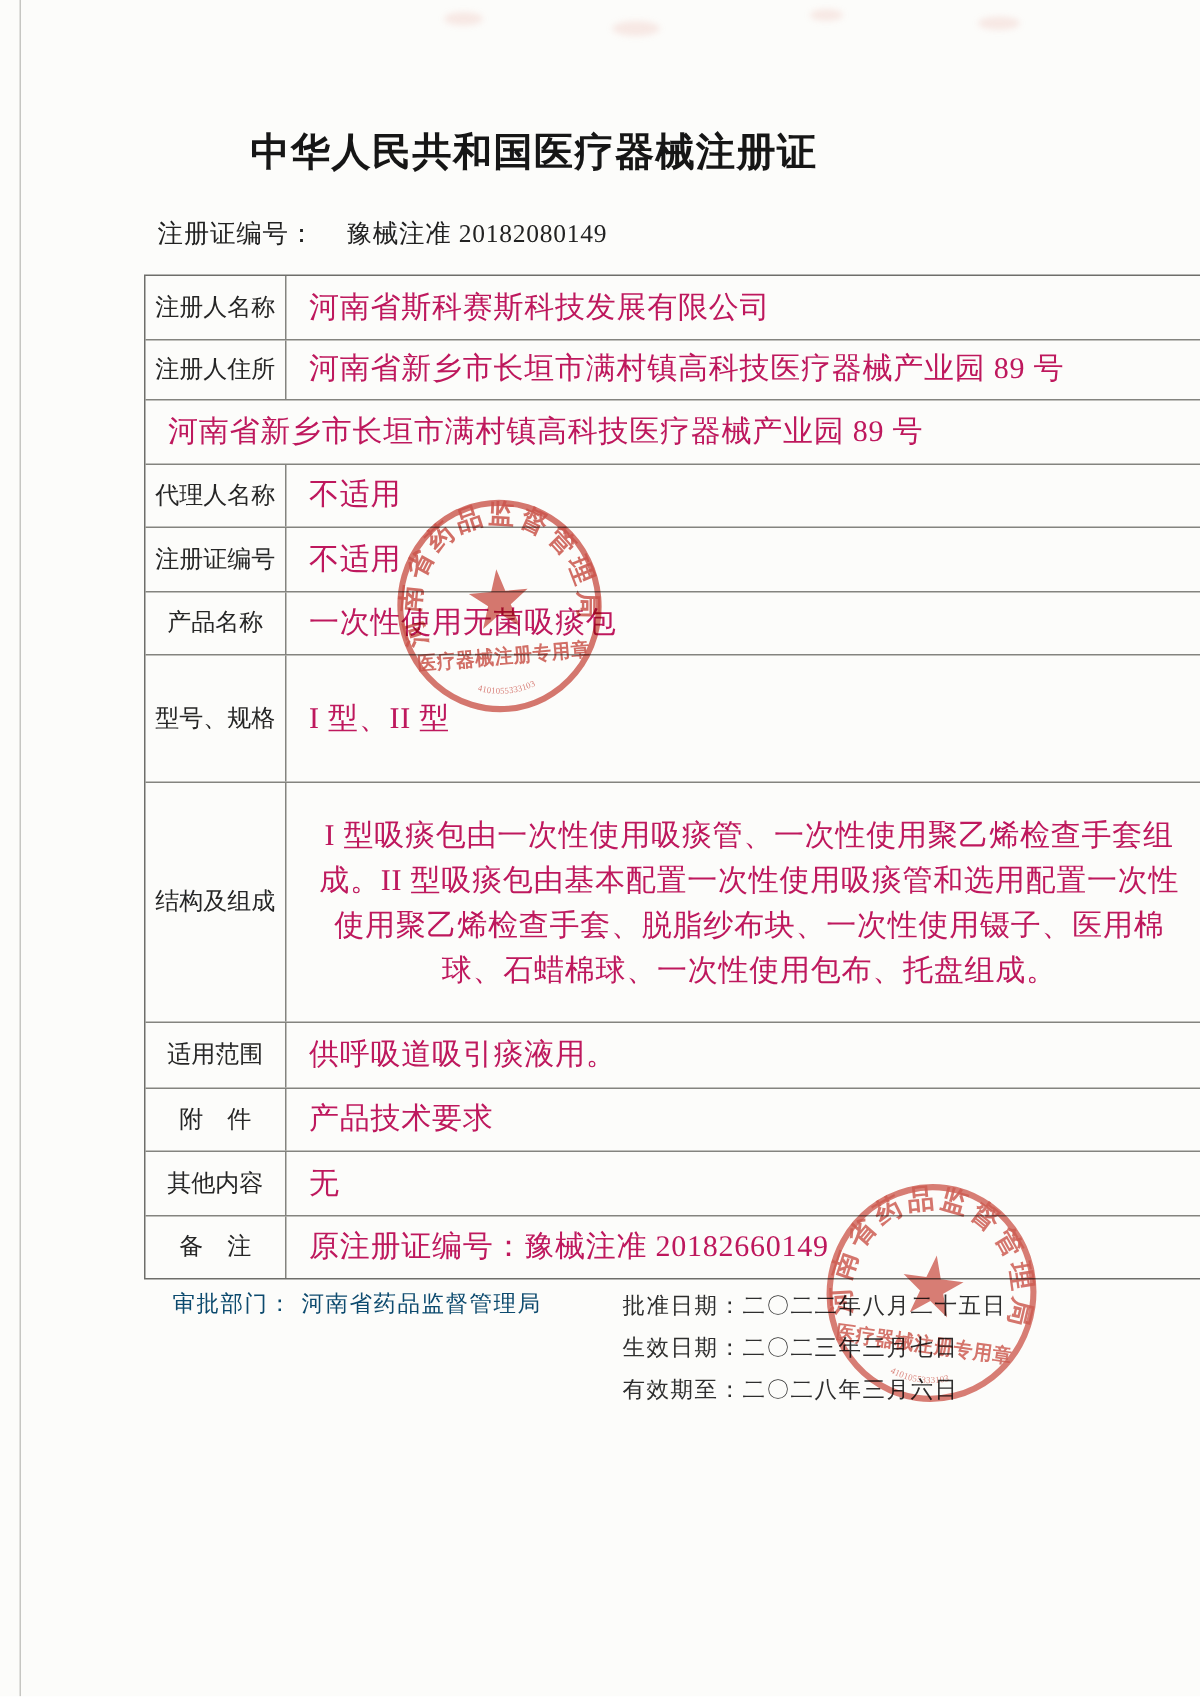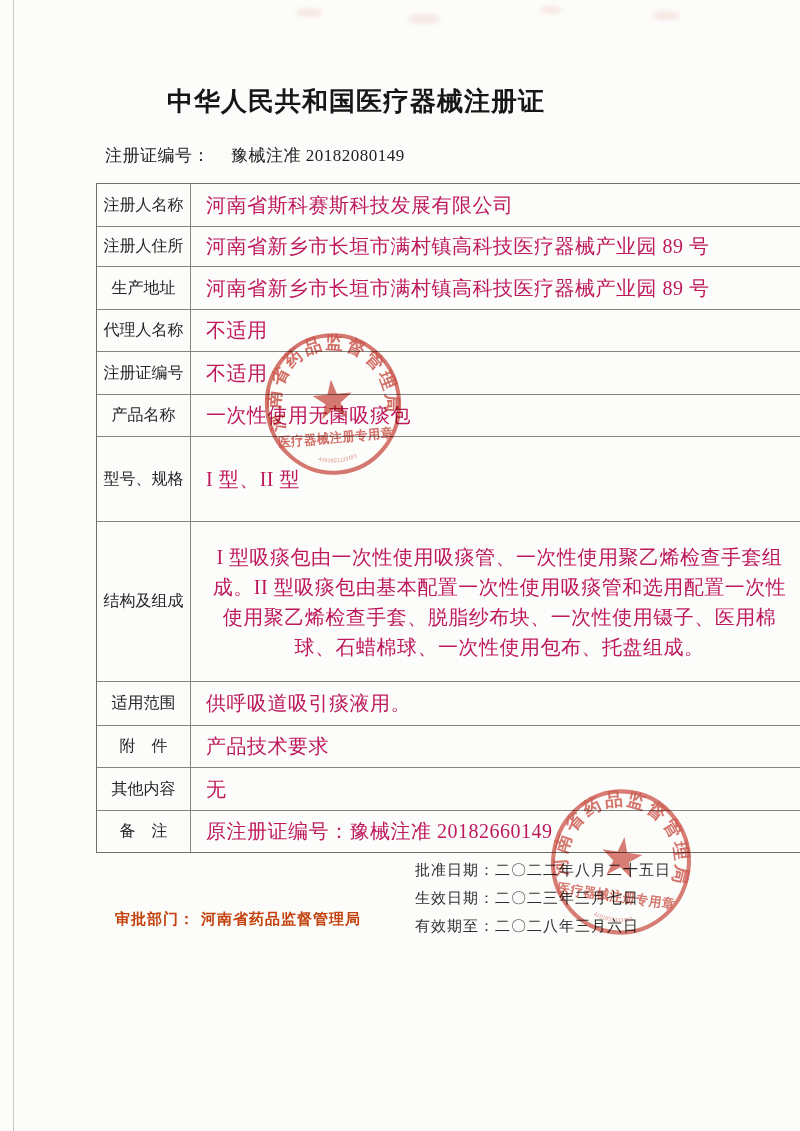--- a/index.html
+++ b/index.html
@@ -40,22 +40,22 @@
   .tvalue{
     flex:1;display:flex;align-items:center;
     font-size:20px;color:#be185d;padding:4px 14px 4px 15px;line-height:29px;
     letter-spacing:.5px;
   }
   .h42{height:42px;} .h40{height:40px;} .h43{height:43px;}
   .h85{height:85px;} .h160{height:160px;} .h44{height:44px;}
   .trow.h160 .tvalue{line-height:30px;align-items:center;text-align:center;}
 
   .approval{
-    position:absolute;left:115px;top:910px;font-size:15px;color:#c2410c;
-    display:flex;gap:6px;letter-spacing:1px;font-weight:bold;
+    position:absolute;left:115px;top:860px;font-size:15px;color:#0c4a6e;
+    display:flex;gap:6px;letter-spacing:1px;
   }
   .dates{position:absolute;left:415px;top:856px;font-size:15px;color:#2e2e2e;}
   .dateline{display:flex;gap:0;height:28px;align-items:center;letter-spacing:1px;}
 
   .seal{position:absolute;mix-blend-mode:multiply;opacity:.92;}
   .seal.seal1{left:259px;top:327px;transform:rotate(-5deg);}
   .seal.seal2{left:545px;top:783px;transform:rotate(8deg);}
   .seal text{font-family:"Liberation Serif","DejaVu Serif",serif;}
 </style>
 </head>
@@ -79,21 +79,20 @@
   <div class="regtable">
     <div class="trow h42">
       <div class="tlabel">注册人名称</div>
       <div class="tvalue">河南省斯科赛斯科技发展有限公司</div>
     </div>
     <div class="trow h40">
       <div class="tlabel">注册人住所</div>
       <div class="tvalue">河南省新乡市长垣市满村镇高科技医疗器械产业园 89 号</div>
     </div>
     <div class="trow h43">
-      <div class="tlabel">生产地址</div>
       <div class="tvalue">河南省新乡市长垣市满村镇高科技医疗器械产业园 89 号</div>
     </div>
     <div class="trow h42">
       <div class="tlabel">代理人名称</div>
       <div class="tvalue">不适用</div>
     </div>
     <div class="trow h43">
       <div class="tlabel">注册证编号</div>
       <div class="tvalue">不适用</div>
     </div>

